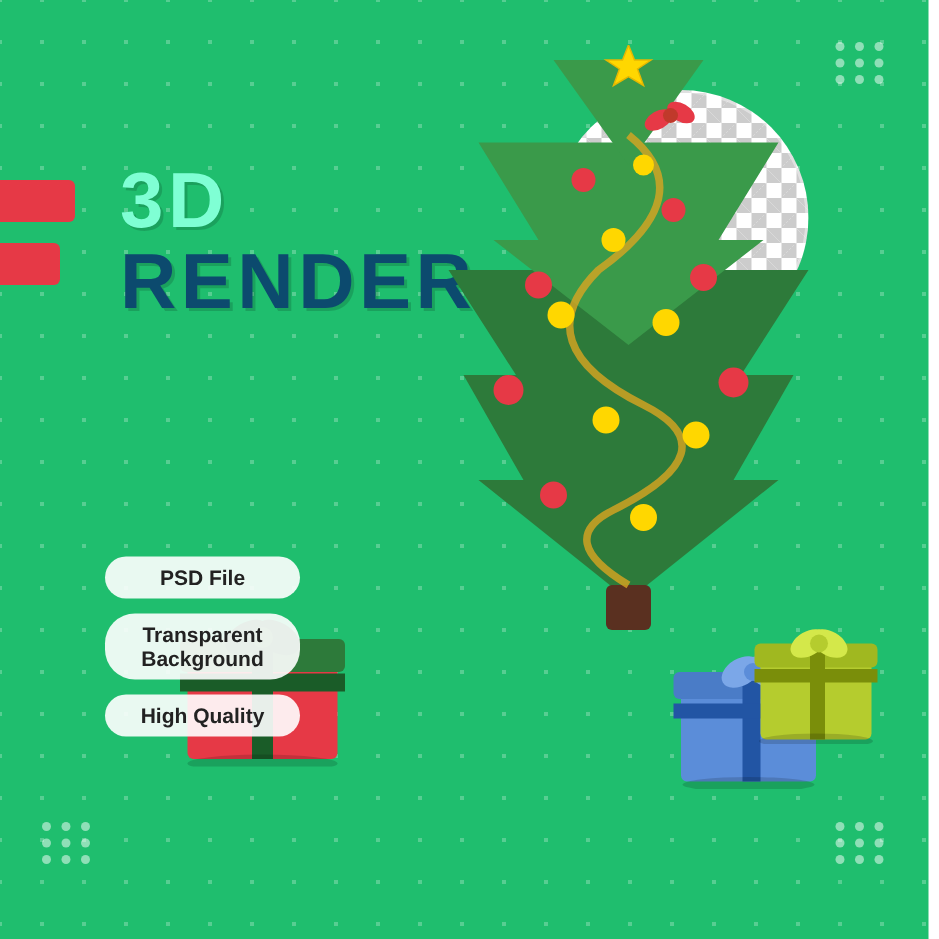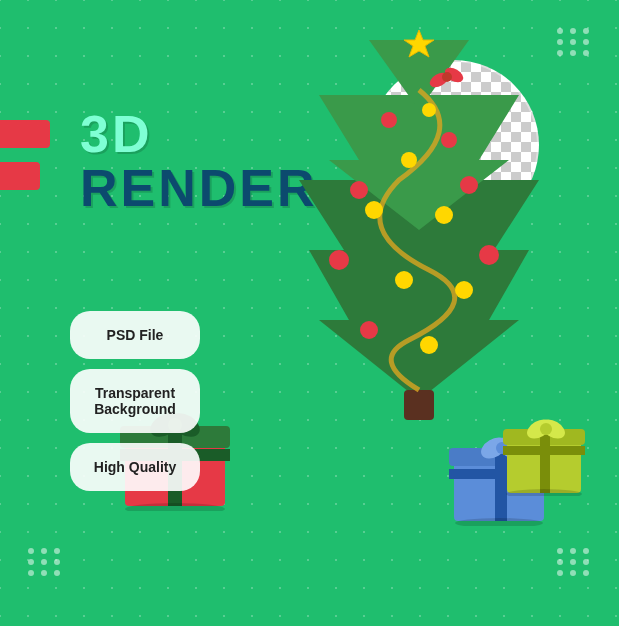--- a/index.html
+++ b/index.html
@@ -126,21 +126,21 @@
       left: 70px;
       bottom: 135px;
       display: flex;
       flex-direction: column;
       gap: 10px;
     }
 
     .badge {
       background: rgba(255,255,255,0.9);
       border-radius: 20px;
-      padding: 16px 22px;
+      padding: 6px 22px;
       font-size: 14px;
       font-weight: 600;
       color: #222;
       text-align: center;
       min-width: 130px;
     }
 
     
     .dots-tr {
       position: absolute;

